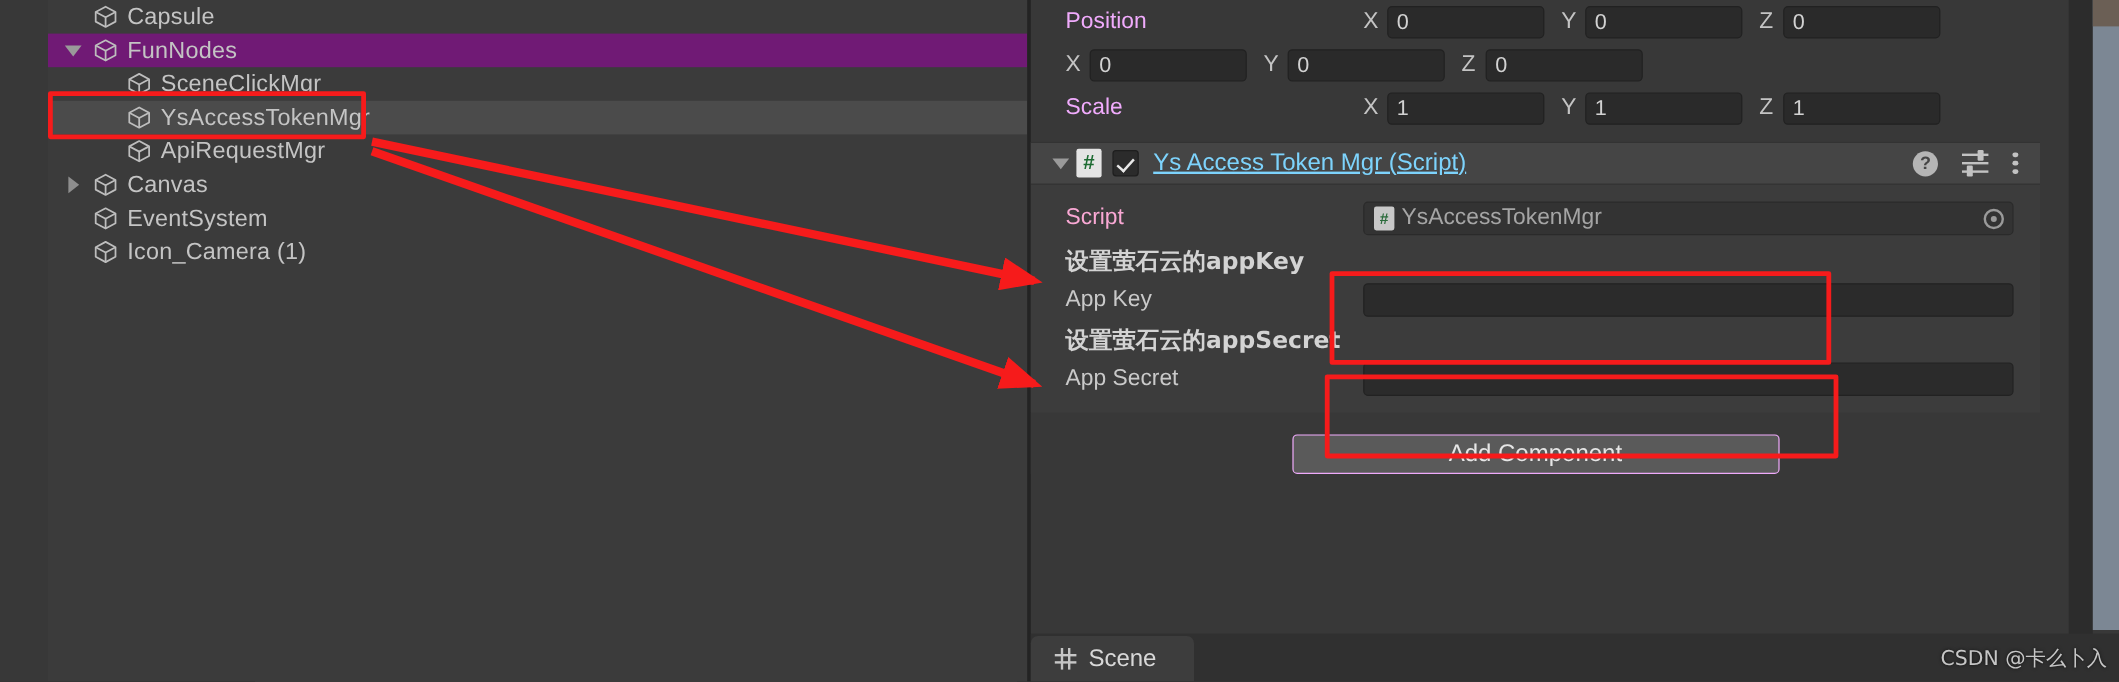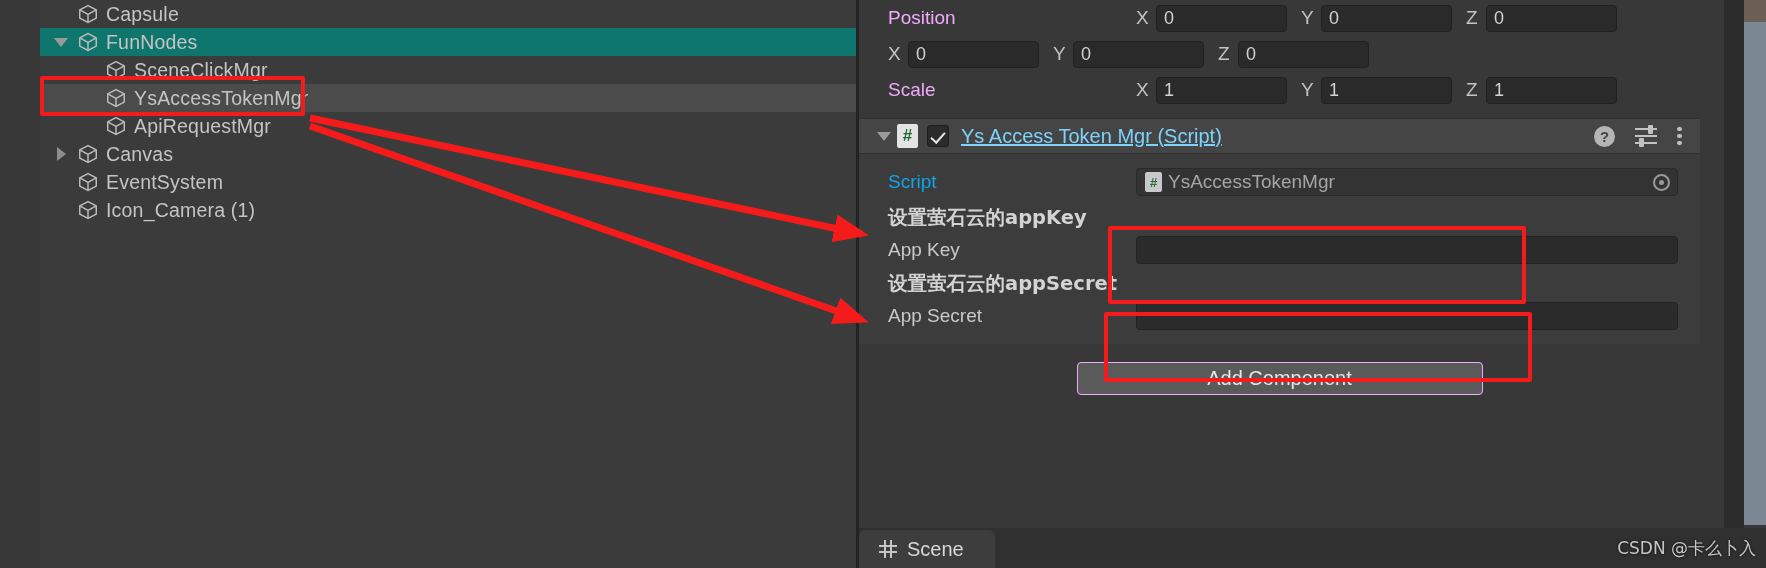--- a/index.html
+++ b/index.html
@@ -14,21 +14,21 @@
   
   #hierarchy {
     position: absolute; left: 0; top: 0; width: 856px; height: 568px;
     background: #3b3b3b;
     margin-left: 40px;
   }
   .h-row {
     position: relative; height: 28px; display: flex; align-items: center;
     color: #c4c4c4; font-size: 19.5px; white-space: nowrap;
   }
-  .h-row.alt { background: #0f766e; }
+  .h-row.alt { background: #701a75; }
   .h-row.selected { background: #4b4b4b; }
   .h-fold {
     width: 26px; display: flex; align-items: center; justify-content: center;
     flex: 0 0 26px;
   }
   .tri-down {
     width: 0; height: 0;
     border-left: 7px solid transparent; border-right: 7px solid transparent;
     border-top: 9px solid #9a9a9a;
   }
@@ -108,21 +108,21 @@
     position: absolute; left: 0; width: 4.5px; height: 4.5px; border-radius: 50%;
     background: #c2c2c2; display: block;
   }
   .ic-more i:nth-child(1) { top: 1px; }
   .ic-more i:nth-child(2) { top: 8px; }
   .ic-more i:nth-child(3) { top: 15px; }
 
   
   .comp-body { background: #3c3c3c; padding-top: 8px; padding-bottom: 10px; }
   .script-row { display: flex; align-items: center; height: 40px; padding-left: 29px; }
-  .script-label { width: 248px; color: #0ea5e9; font-size: 19px; }
+  .script-label { width: 248px; color: #f9a8d4; font-size: 19px; }
   .script-obj {
     flex: 1; margin-right: 22px; height: 28px; background: #333333;
     border: 1px solid #2a2a2a; border-radius: 4px;
     display: flex; align-items: center; padding-left: 8px; position: relative;
   }
   .script-obj-icon {
     width: 17px; height: 20px; background: #c8c8c8; border-radius: 2px;
     color: #2a6b3b; font-size: 13px; font-weight: bold; margin-right: 6px;
     display: flex; align-items: center; justify-content: center;
   }

